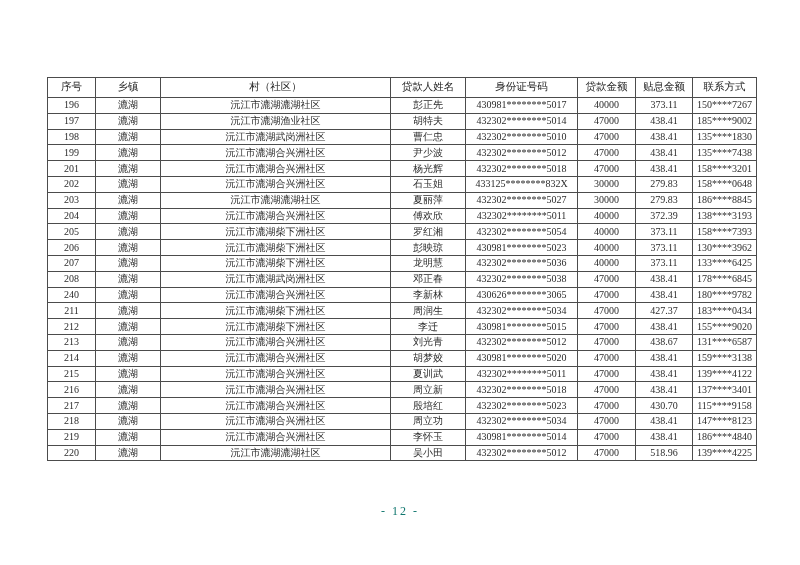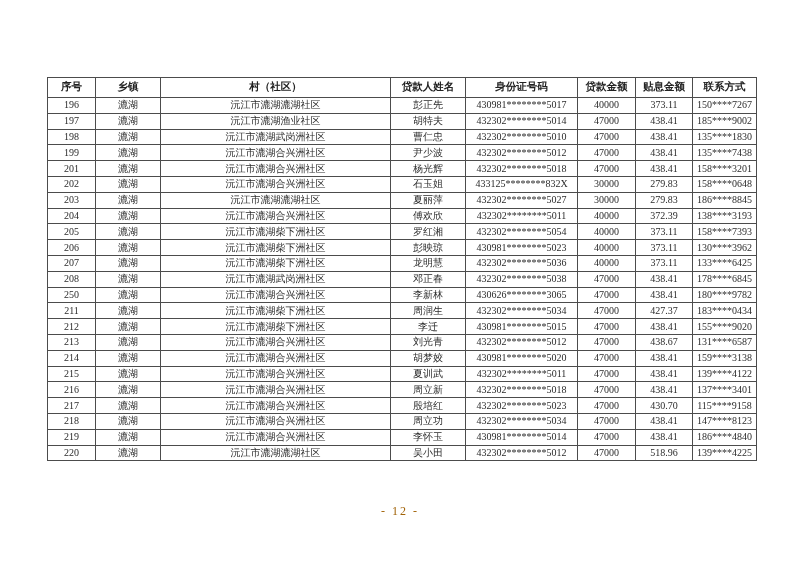--- a/index.html
+++ b/index.html
@@ -30,36 +30,36 @@
     vertical-align: middle;
     padding: 0;
     color: #2b2b2b;
     white-space: nowrap;
     overflow: hidden;
     line-height: 1;
   }
   table.loan-table th {
     height: 19px;
     font-size: 10.5px;
-    font-weight: bold;
+    font-weight: normal;
     color: #222222;
   }
   table.loan-table td {
     height: 14.8px;
     font-size: 10px;
   }
   td.c-village, td.c-township, td.c-name { font-size: 10px; }
   .footer-pagenum {
     position: absolute;
     left: 0;
     right: 0;
     top: 504px;
     text-align: center;
     font-size: 12px;
-    color: #a16207;
+    color: #0f766e;
     letter-spacing: 2px;
   }
 </style>
 </head>
 <body>
 
 <div class="page">
   <table class="loan-table">
     <colgroup>
       <col style="width:48px">
@@ -198,21 +198,21 @@
           <td class="c-index">208</td>
           <td class="c-township">漉湖</td>
           <td class="c-village">沅江市漉湖武岗洲社区</td>
           <td class="c-name">邓正春</td>
           <td class="c-id">432302********5038</td>
           <td class="c-loan">47000</td>
           <td class="c-subsidy">438.41</td>
           <td class="c-contact">178****6845</td>
         </tr>
         <tr>
-          <td class="c-index">250</td>
+          <td class="c-index">240</td>
           <td class="c-township">漉湖</td>
           <td class="c-village">沅江市漉湖合兴洲社区</td>
           <td class="c-name">李新林</td>
           <td class="c-id">430626********3065</td>
           <td class="c-loan">47000</td>
           <td class="c-subsidy">438.41</td>
           <td class="c-contact">180****9782</td>
         </tr>
         <tr>
           <td class="c-index">211</td>

